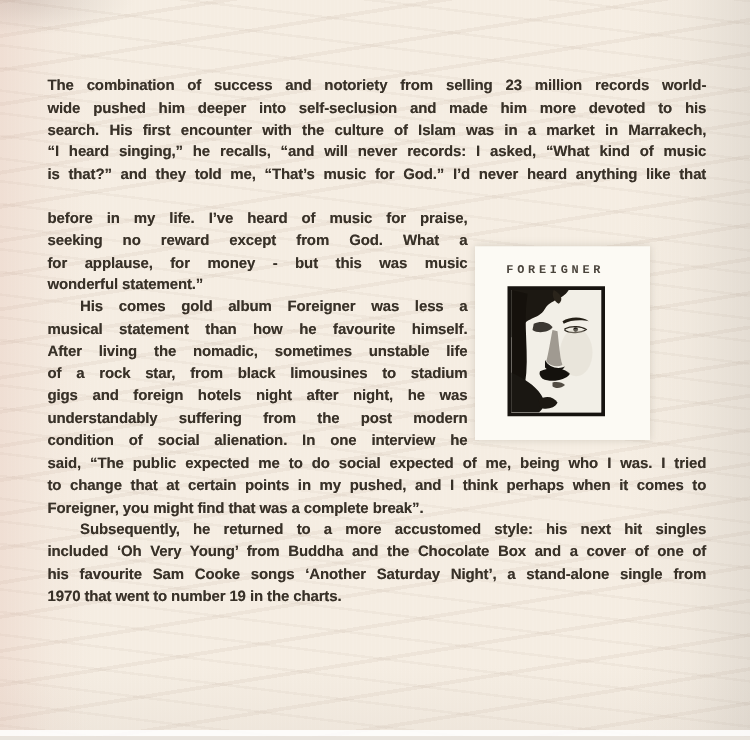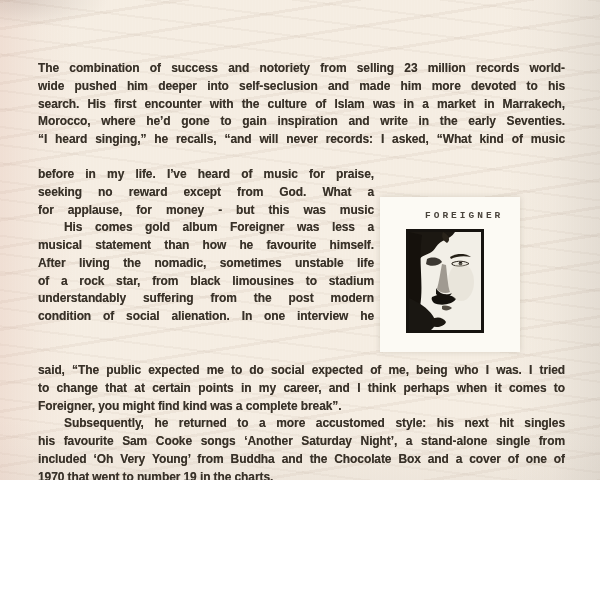--- a/index.html
+++ b/index.html
@@ -1,18 +1,18 @@
 <!DOCTYPE html>
 <html><head>
 <meta charset="utf-8">
 <style>
   html,body{margin:0;padding:0;}
   .page{
     position:relative;
-    width:600px;height:480px;
+    width:600px;height:592px;
     overflow:hidden;
     background-color:#f5ede2;
     background-image:
       repeating-linear-gradient(171deg, rgba(172,148,130,0.10) 0 3px, rgba(0,0,0,0) 3px 27px),
       repeating-linear-gradient(187deg, rgba(160,140,122,0.07) 0 2px, rgba(0,0,0,0) 2px 18px),
       repeating-linear-gradient(90deg, rgba(255,255,255,0.06) 0 1px, rgba(0,0,0,0) 1px 3px);
     font-family:"Liberation Sans", sans-serif;
   }
   .edge-tint{position:absolute;inset:0;pointer-events:none;
     background:
@@ -42,62 +42,64 @@
   
   .album{
     position:absolute;left:380px;top:197px;width:140px;height:155px;
     background:#fcfaf4;
     box-shadow:0 0 6px rgba(120,110,95,0.25);
   }
   .album-title{
     position:absolute;left:25px;top:13px;width:110px;
     font-family:"Liberation Mono", monospace;
     font-weight:700;font-size:9.5px;letter-spacing:3px;
-    color:#4a443c;white-space:nowrap;margin-left:20px;
+    color:#4a443c;white-space:nowrap;
   }
   .photo-frame{
     position:absolute;left:26px;top:32px;width:78px;height:104px;
     box-sizing:border-box;border:3px solid #16130f;background:#f3f0e8;
   }
   .photo-frame svg{display:block;width:100%;height:100%;}
 </style>
 </head>
 <body>
 
 <div class="page">
 
   <div class="edge-tint"></div>
 
   <div class="textblock block-a">
       <div class="tline">The combination of success and notoriety from selling 23 million records world-</div>
       <div class="tline">wide pushed him deeper into self-seclusion and made him more devoted to his</div>
       <div class="tline">search. His first encounter with the culture of Islam was in a market in Marrakech,</div>
-      <div class="tline">Morocco, where he’d gone to gain inspiration and write in the early Seventies.</div>
       <div class="tline">“I heard singing,” he recalls, “and will never records: I asked, “What kind of music</div>
+      <div class="tline">is that?” and they told me, “That’s music for God.” I’d never heard anything like that</div>
     </div>
 
   <div class="textblock block-b">
       <div class="tline">before in my life. I’ve heard of music for praise,</div>
       <div class="tline">seeking no reward except from God. What a</div>
       <div class="tline">for applause, for money - but this was music</div>
+      <div class="tline pend">wonderful statement.”</div>
       <div class="tline ind">His comes gold album Foreigner was less a</div>
       <div class="tline">musical statement than how he favourite himself.</div>
       <div class="tline">After living the nomadic, sometimes unstable life</div>
       <div class="tline">of a rock star, from black limousines to stadium</div>
+      <div class="tline">gigs and foreign hotels night after night, he was</div>
       <div class="tline">understandably suffering from the post modern</div>
       <div class="tline">condition of social alienation. In one interview he</div>
     </div>
 
   <div class="textblock block-c">
       <div class="tline">said, “The public expected me to do social expected of me, being who I was. I tried</div>
-      <div class="tline">to change that at certain points in my career, and I think perhaps when it comes to</div>
-      <div class="tline pend">Foreigner, you might find kind was a complete break”.</div>
+      <div class="tline">to change that at certain points in my pushed, and I think perhaps when it comes to</div>
+      <div class="tline pend">Foreigner, you might find that was a complete break”.</div>
       <div class="tline ind">Subsequently, he returned to a more accustomed style: his next hit singles</div>
+      <div class="tline">included ‘Oh Very Young’ from Buddha and the Chocolate Box and a cover of one of</div>
       <div class="tline">his favourite Sam Cooke songs ‘Another Saturday Night’, a stand-alone single from</div>
-      <div class="tline">included ‘Oh Very Young’ from Buddha and the Chocolate Box and a cover of one of</div>
       <div class="tline pend">1970 that went to number 19 in the charts.</div>
     </div>
 
   <div class="album">
     <div class="album-title">FOREIGNER</div>
     <div class="photo-frame">
       <svg viewBox="0 0 72 98" preserveAspectRatio="none">
         <rect x="0" y="0" width="72" height="98" fill="#f2efe7"></rect>
 
         <path d="M0,0 L46,0 C40,9 32,7 27,15 C21,25 12,20 7,33 L0,38 Z" fill="#1c1812"></path>

